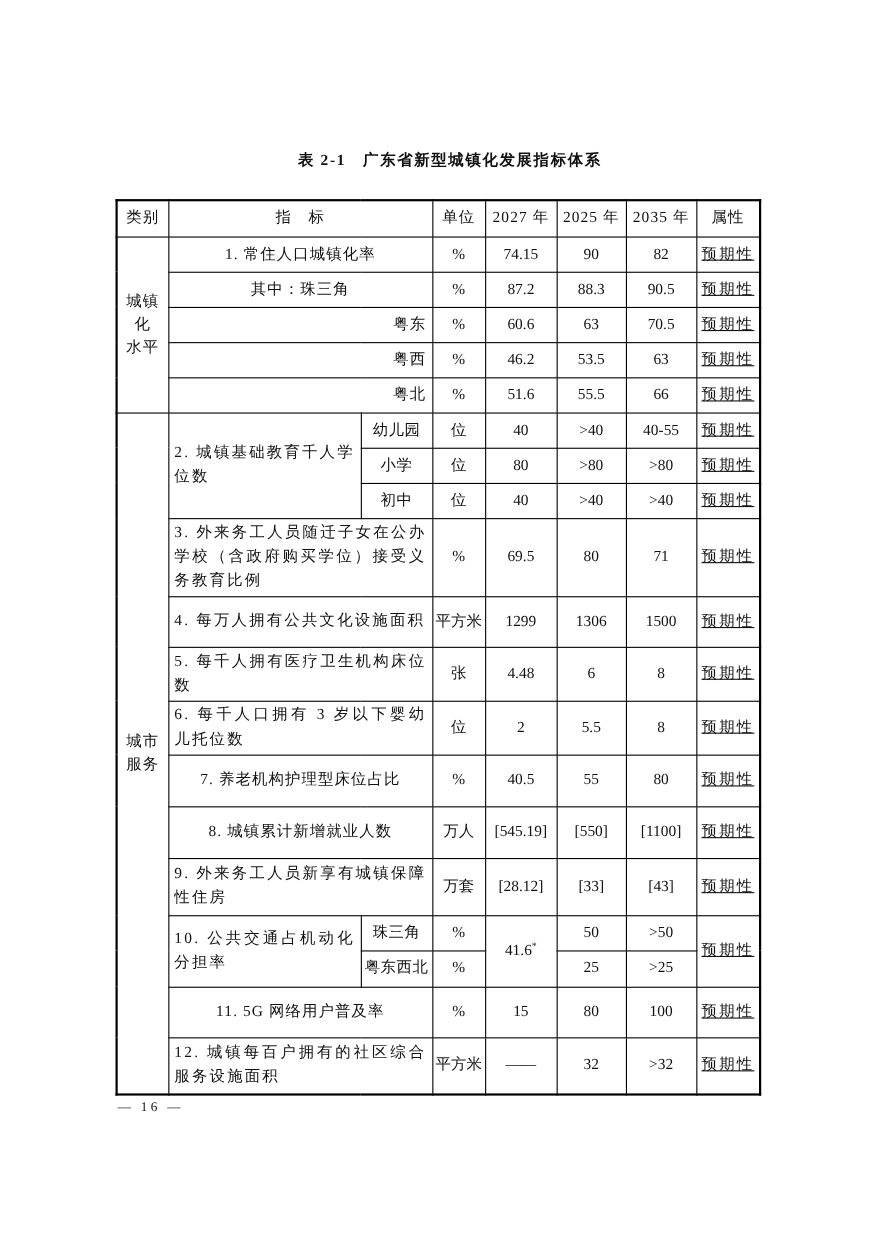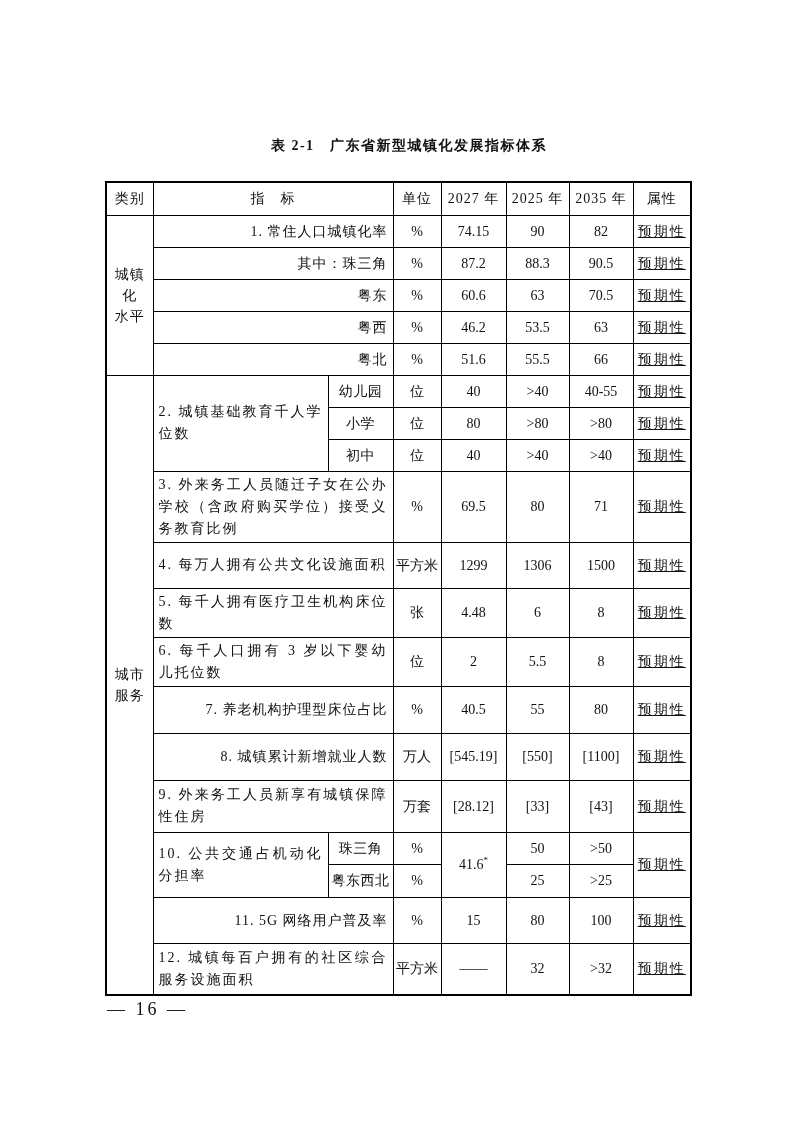--- a/index.html
+++ b/index.html
@@ -24,29 +24,29 @@
     text-align:center;vertical-align:middle;
     padding:2px 5px;line-height:21px;
     overflow:hidden;
   }
   .indicator-table th{letter-spacing:1px;text-align:center;}
   td.cat{white-space:pre-line;letter-spacing:1px;}
   td.ind{
     text-align:justify;text-align-last:left;
     letter-spacing:2px;line-height:22px;
   }
-  td.ind-plain{text-align:right;letter-spacing:1px;}
+  td.ind-plain{text-align:center;letter-spacing:1px;}
   td.ind-indent{text-align:right;letter-spacing:1px;padding-left:62px;}
   td.sub{letter-spacing:0.5px;padding:2px 1px;}
   td.unit{padding:2px 1px;letter-spacing:0;}
   td.attr{letter-spacing:2px;padding:2px 2px;text-decoration:underline;}
   td.val sup{font-size:9px;vertical-align:super;line-height:0;}
   .page-number{
     position:absolute;left:107px;top:999px;
-    font-size:18px;letter-spacing:3px;
+    font-size:12px;letter-spacing:3px;
   }
 </style>
 </head>
 <body>
 
 <div class="page">
 
   <div class="doc-title">表 2-1　广东省新型城镇化发展指标体系</div>
 
   <table class="indicator-table">

